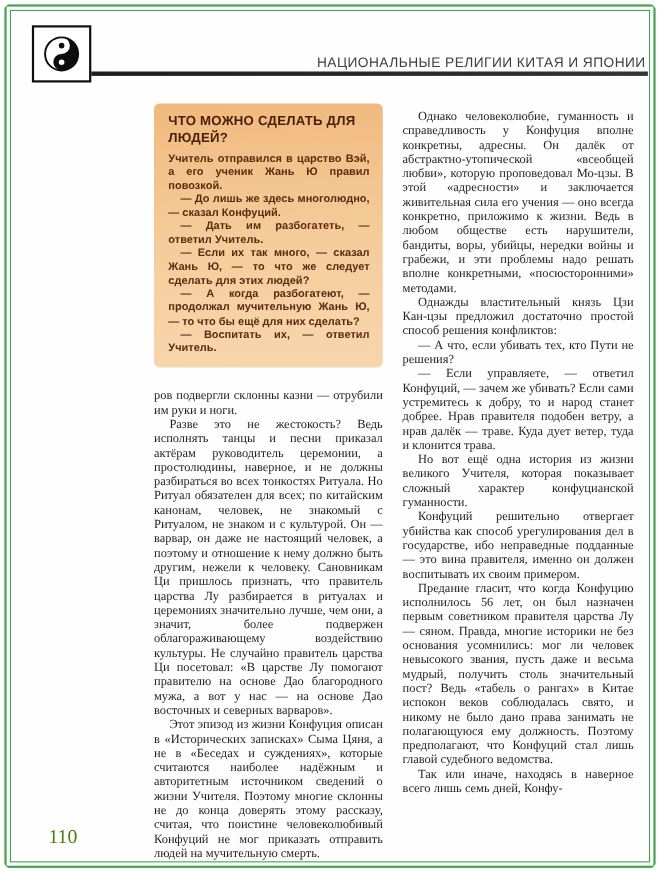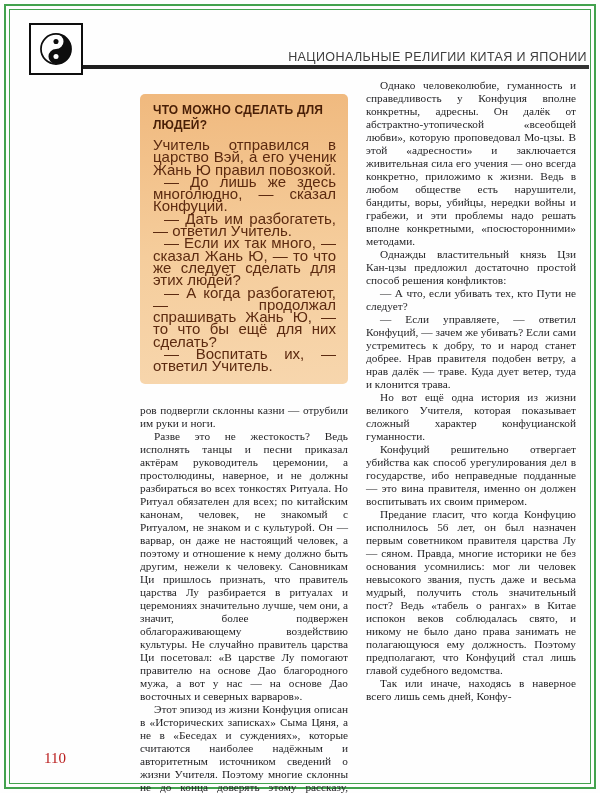--- a/index.html
+++ b/index.html
@@ -1,50 +1,50 @@
 <!DOCTYPE html>
 <html lang="ru"><head>
 <meta charset="utf-8">
 <style>
   html,body{margin:0;padding:0;background:#ffffff;}
   .page{position:relative;width:600px;height:793px;background:#fefefe;overflow:hidden;
-        font-family:"Liberation Serif",serif;}
+        font-family:"Liberation Serif",serif;border-radius:19px;}
 
   
   .frame-outer{position:absolute;inset:4px;border:2px solid #43a24e;pointer-events:none;}
   .frame-inner{position:absolute;inset:9px;border:1px solid #43a24e;pointer-events:none;}
 
   
   .yy-box{position:absolute;left:29px;top:23px;width:50px;height:48px;background:#ffffff;
           border:2.5px solid #0e0e0e;display:flex;align-items:center;justify-content:center;z-index:3;}
 
   
   .header{position:absolute;top:50px;right:13px;font-family:"Liberation Sans",sans-serif;
           font-size:12.5px;letter-spacing:.4px;color:#3e3e3e;white-space:nowrap;}
   .rule{position:absolute;left:79px;right:11px;top:65px;height:3.5px;
         background:linear-gradient(90deg,#1d1d1d,#343434);}
 
   
   .col-left{position:absolute;left:140px;top:94px;width:208px;}
-  .col-right{position:absolute;left:366px;top:79px;width:210px;}
+  .col-right{position:absolute;left:366px;top:100px;width:210px;}
   .bodytext{font-size:11.3px;line-height:13px;color:#1f1f22;text-align:justify;}
   .bodytext p{margin:0;text-indent:14px;}
   .left-text p:first-child{text-indent:0;}
 
   
   .info-box{background:linear-gradient(178deg,#f0b97e 0%,#f5cd9c 55%,#f7d6ad 100%);
             border-radius:5px;padding:9px 12px 11px 13px;margin-bottom:20px;min-height:168px;}
   .info-title{font-family:"Liberation Sans",sans-serif;font-weight:bold;font-size:12px;
               line-height:15px;color:#481e06;margin:0 0 6px 0;letter-spacing:.2px;}
-  .info-body{font-family:"Liberation Sans",sans-serif;font-weight:normal;font-size:15px;
+  .info-body{font-family:"Liberation Sans",sans-serif;font-weight:bold;font-size:10px;
              line-height:12.3px;color:#5c2a10;text-align:justify;}
   .info-body p{margin:0;text-indent:11px;}
   .info-body p:first-child{text-indent:0;}
 
-  .page-number{position:absolute;left:44px;top:750px;font-size:15px;color:#b91c1c;}
+  .page-number{position:absolute;left:44px;top:750px;font-size:18px;color:#4d7c0f;}
 </style>
 </head>
 <body>
 
 <div class="page">
 
   <div class="frame-outer"></div>
   <div class="frame-inner"></div>
 
   <div class="yy-box">
@@ -60,36 +60,36 @@
   <div class="rule"></div>
 
   <div class="col-left">
     <div class="info-box">
       <h3 class="info-title">ЧТО МОЖНО СДЕЛАТЬ ДЛЯ ЛЮДЕЙ?</h3>
       <div class="info-body">
           <p>Учитель отправился в царство Вэй, а его ученик Жань Ю правил повозкой.</p>
           <p>— До лишь же здесь многолюдно, — сказал Конфуций.</p>
           <p>— Дать им разбогатеть, — ответил Учитель.</p>
           <p>— Если их так много, — сказал Жань Ю, — то что же следует сделать для этих людей?</p>
-          <p>— А когда разбогатеют, — продолжал спрашивать Жань Ю, — то что бы ещё для них сделать?</p>
+          <p>— А когда разбогатеют, — продолжал мучительную Жань Ю, — то что бы ещё для них сделать?</p>
           <p>— Воспитать их, — ответил Учитель.</p>
         </div>
     </div>
     <div class="bodytext left-text">
         <p>ров подвергли склонны казни — отрубили им руки и ноги.</p>
         <p>Разве это не жестокость? Ведь исполнять танцы и песни приказал актёрам руководитель церемонии, а простолюдины, наверное, и не должны разбираться во всех тонкостях Ритуала. Но Ритуал обязателен для всех; по китайским канонам, человек, не знакомый с Ритуалом, не знаком и с культурой. Он — варвар, он даже не настоящий человек, а поэтому и отношение к нему должно быть другим, нежели к человеку. Сановникам Ци пришлось признать, что правитель царства Лу разбирается в ритуалах и церемониях значительно лучше, чем они, а значит, более подвержен облагораживающему воздействию культуры. Не случайно правитель царства Ци посетовал: «В царстве Лу помогают правителю на основе Дао благородного мужа, а вот у нас — на основе Дао восточных и северных варваров».</p>
         <p>Этот эпизод из жизни Конфуция описан в «Исторических записках» Сыма Цяня, а не в «Беседах и суждениях», которые считаются наиболее надёжным и авторитетным источником сведений о жизни Учителя. Поэтому многие склонны не до конца доверять этому рассказу, считая, что поистине человеколюбивый Конфуций не мог приказать отправить людей на мучительную смерть.</p>
       </div>
   </div>
 
   <div class="col-right">
     <div class="bodytext right-text">
         <p>Однако человеколюбие, гуманность и справедливость у Конфуция вполне конкретны, адресны. Он далёк от абстрактно-утопической «всеобщей любви», которую проповедовал Мо-цзы. В этой «адресности» и заключается живительная сила его учения — оно всегда конкретно, приложимо к жизни. Ведь в любом обществе есть нарушители, бандиты, воры, убийцы, нередки войны и грабежи, и эти проблемы надо решать вполне конкретными, «посюсторонними» методами.</p>
         <p>Однажды властительный князь Цзи Кан-цзы предложил достаточно простой способ решения конфликтов:</p>
-        <p>— А что, если убивать тех, кто Пути не следует?</p>
+        <p>— А что, если убивать тех, кто Пути не решения?</p>
         <p>— Если управляете, — ответил Конфуций, — зачем же убивать? Если сами устремитесь к добру, то и народ станет добрее. Нрав правителя подобен ветру, а нрав далёк — траве. Куда дует ветер, туда и клонится трава.</p>
         <p>Но вот ещё одна история из жизни великого Учителя, которая показывает сложный характер конфуцианской гуманности.</p>
         <p>Конфуций решительно отвергает убийства как способ урегулирования дел в государстве, ибо неправедные подданные — это вина правителя, именно он должен воспитывать их своим примером.</p>
         <p>Предание гласит, что когда Конфуцию исполнилось 56 лет, он был назначен первым советником правителя царства Лу — сяном. Правда, многие историки не без основания усомнились: мог ли человек невысокого звания, пусть даже и весьма мудрый, получить столь значительный пост? Ведь «табель о рангах» в Китае испокон веков соблюдалась свято, и никому не было дано права занимать не полагающуюся ему должность. Поэтому предполагают, что Конфуций стал лишь главой судебного ведомства.</p>
         <p>Так или иначе, находясь в наверное всего лишь семь дней, Конфу-</p>
       </div>
   </div>
 
   <div class="page-number">110</div>
 

